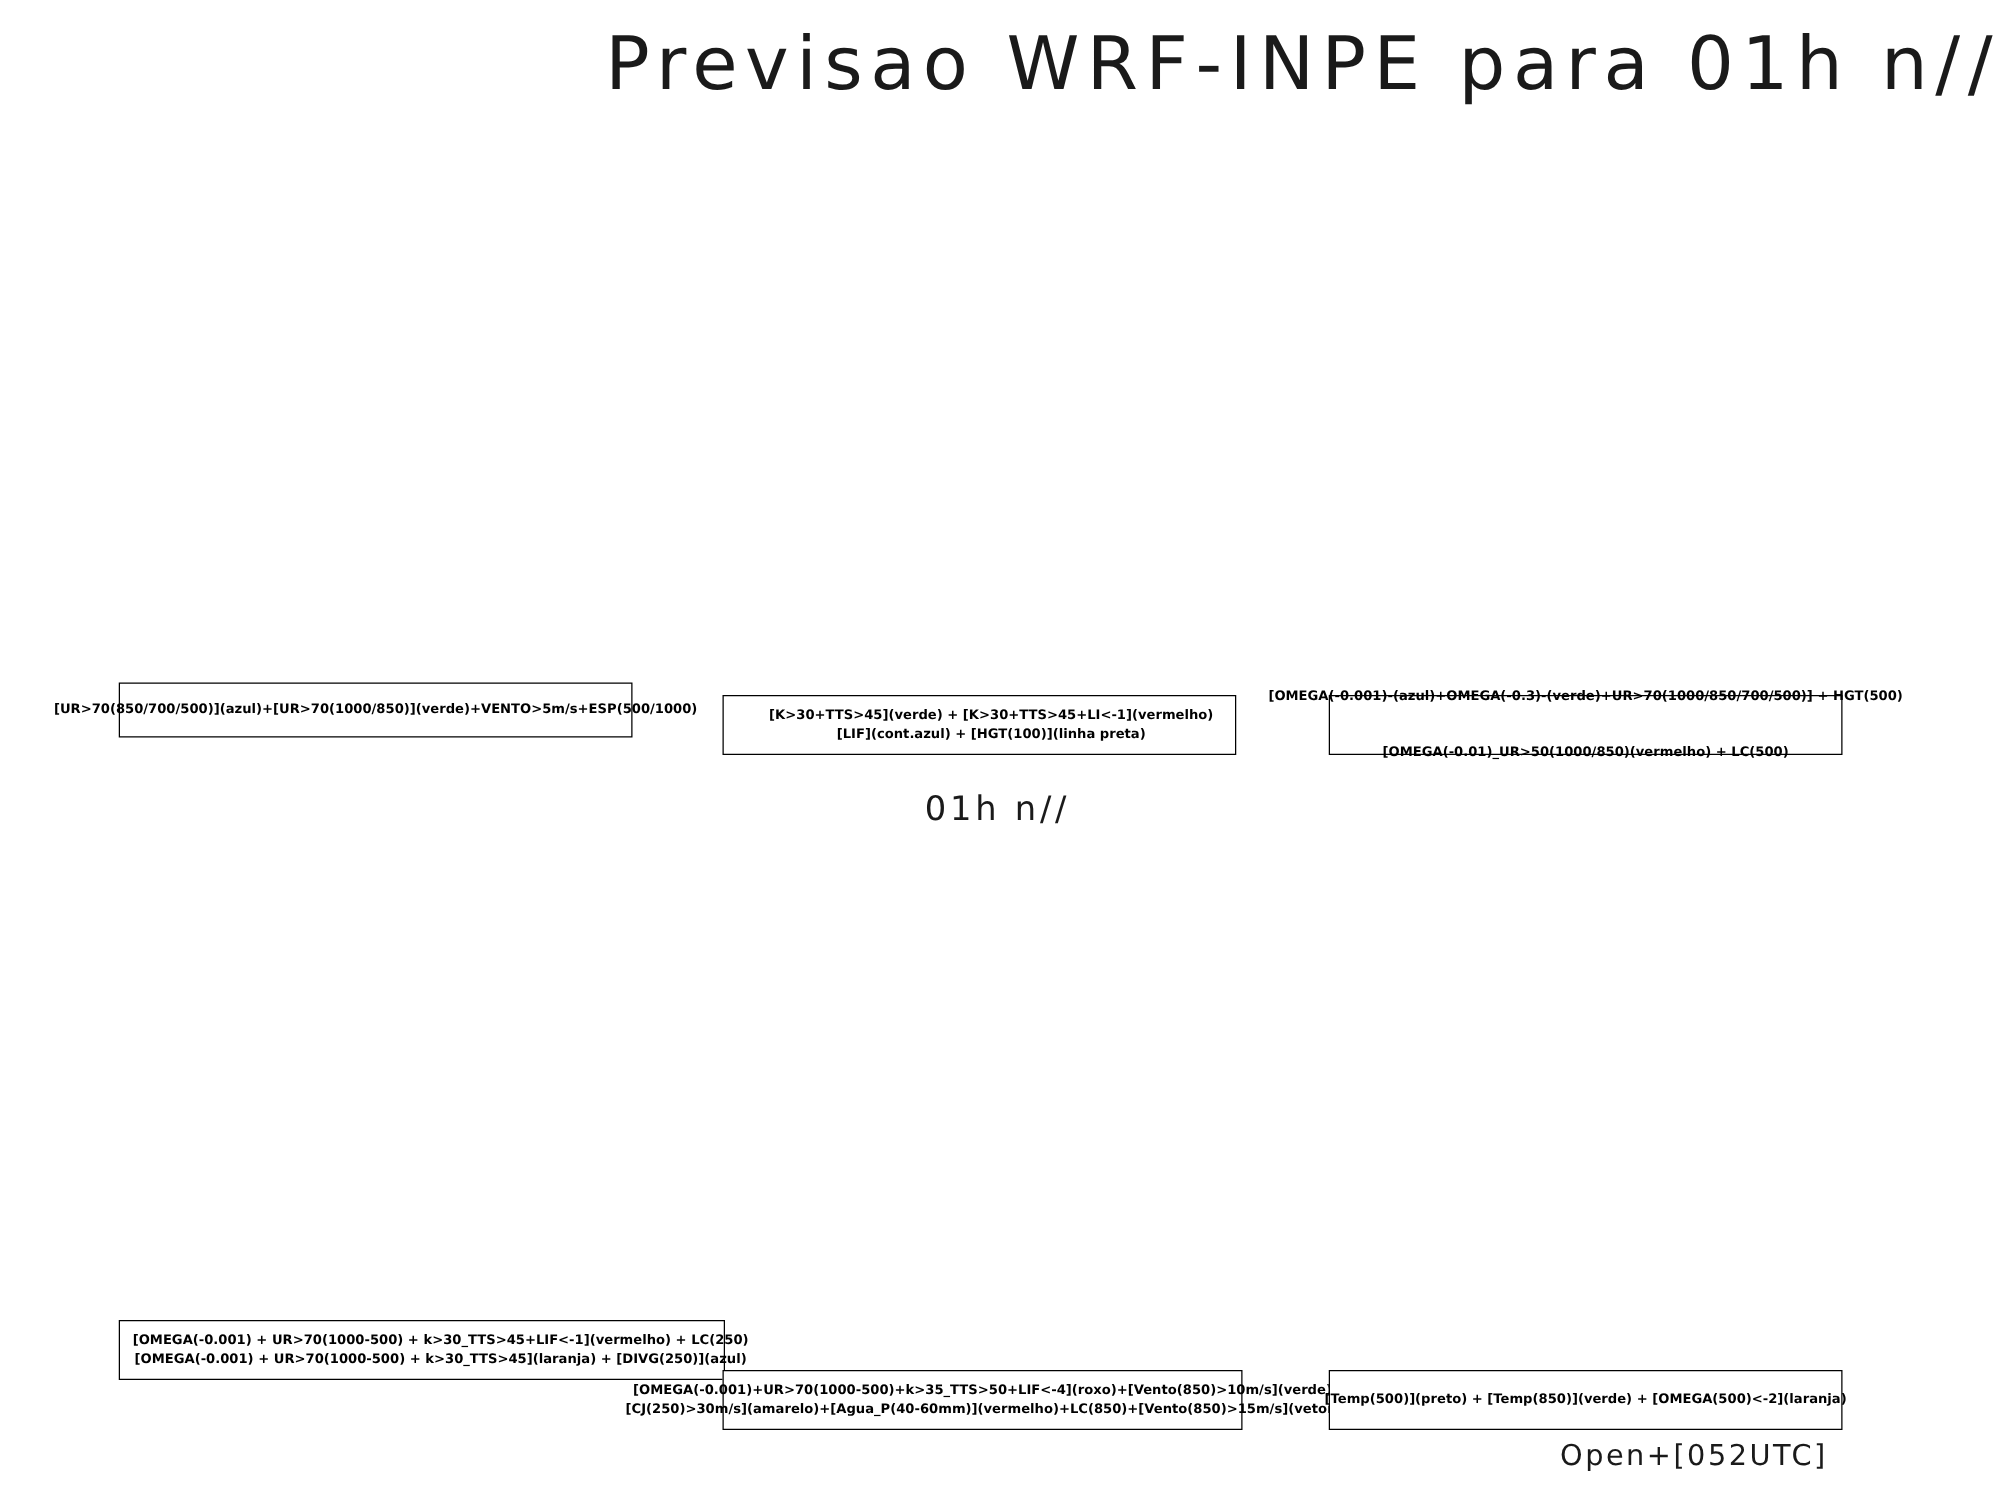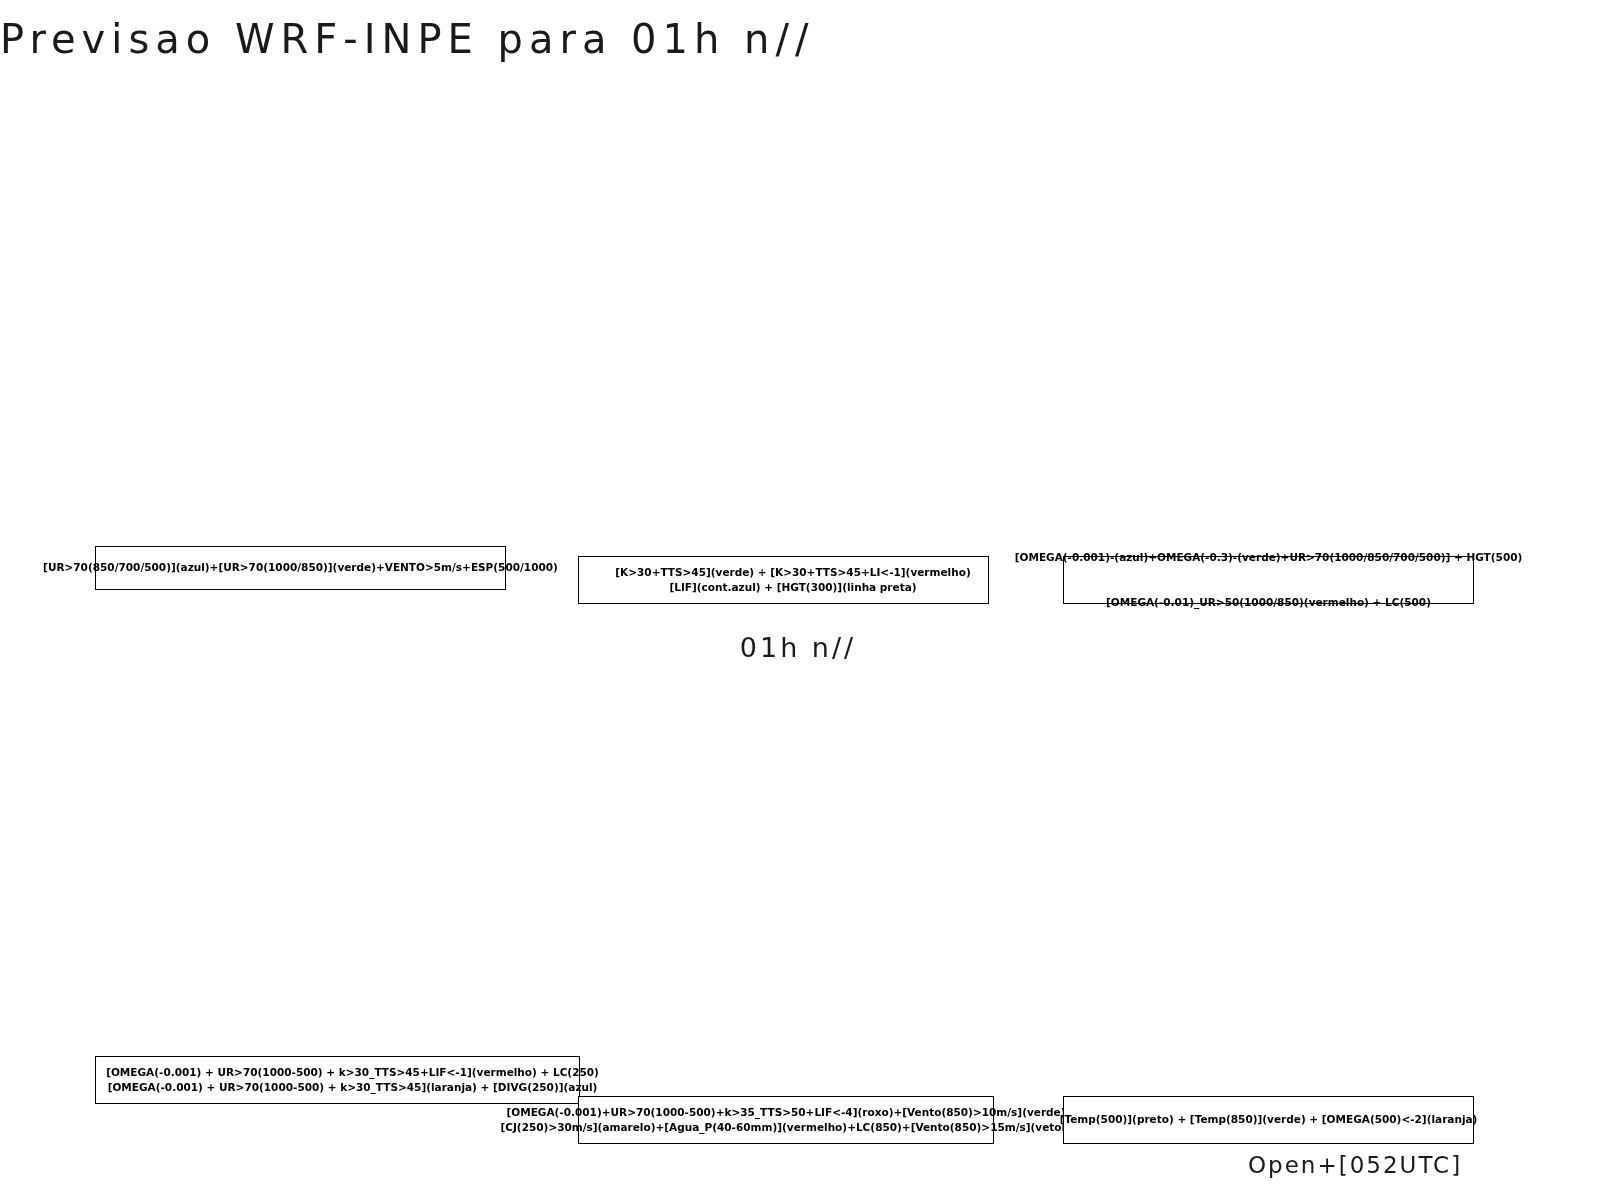--- a/index.html
+++ b/index.html
@@ -14,23 +14,23 @@
     font-family: "DejaVu Sans", sans-serif;
     overflow: hidden;
   }
 
   
   .main-title {
     position: absolute;
     top: 16px;
     left: 0;
     width: 1600px;
-    text-align: left;
+    text-align: right;
     font-family: "DejaVu Sans", sans-serif;
-    font-size: 40px;
+    font-size: 59px;
     font-weight: 400;
     letter-spacing: 6px;
     color: #1a1a1a;
     white-space: nowrap;
   }
 
   
   .sub-title {
     position: absolute;
     top: 632px;
@@ -105,21 +105,21 @@
 <div class="map-panel" style="left:95px;  top:670px; width:411px; height:420px;"></div>
 <div class="map-panel" style="left:578px; top:670px; width:416px; height:420px;"></div>
 <div class="map-panel" style="left:1063px;top:670px; width:411px; height:420px;"></div>
 
 <div class="legend-box" id="legend-top-left">
   <div class="legend-line">[UR&gt;70(850/700/500)](azul)+[UR&gt;70(1000/850)](verde)+VENTO&gt;5m/s+ESP(500/1000)</div>
 </div>
 
 <div class="legend-box" id="legend-top-mid">
   <div class="legend-line">[K&gt;30+TTS&gt;45](verde)  +  [K&gt;30+TTS&gt;45+LI&lt;-1](vermelho)</div>
-  <div class="legend-line">[LIF](cont.azul)  +  [HGT(300)](linha  preta)</div>
+  <div class="legend-line">[LIF](cont.azul)  +  [HGT(100)](linha  preta)</div>
 </div>
 
 <div class="legend-box" id="legend-top-right">
   <div class="legend-line">[OMEGA(-0.001)-(azul)+OMEGA(-0.3)-(verde)+UR&gt;70(1000/850/700/500)]  +  HGT(500)</div>
   <div class="legend-line">[OMEGA(-0.01)_UR&gt;50(1000/850)(vermelho)  +  LC(500)</div>
 </div>
 
 <div class="sub-title">
   <span class="inner">01h n//</span>
 </div>

